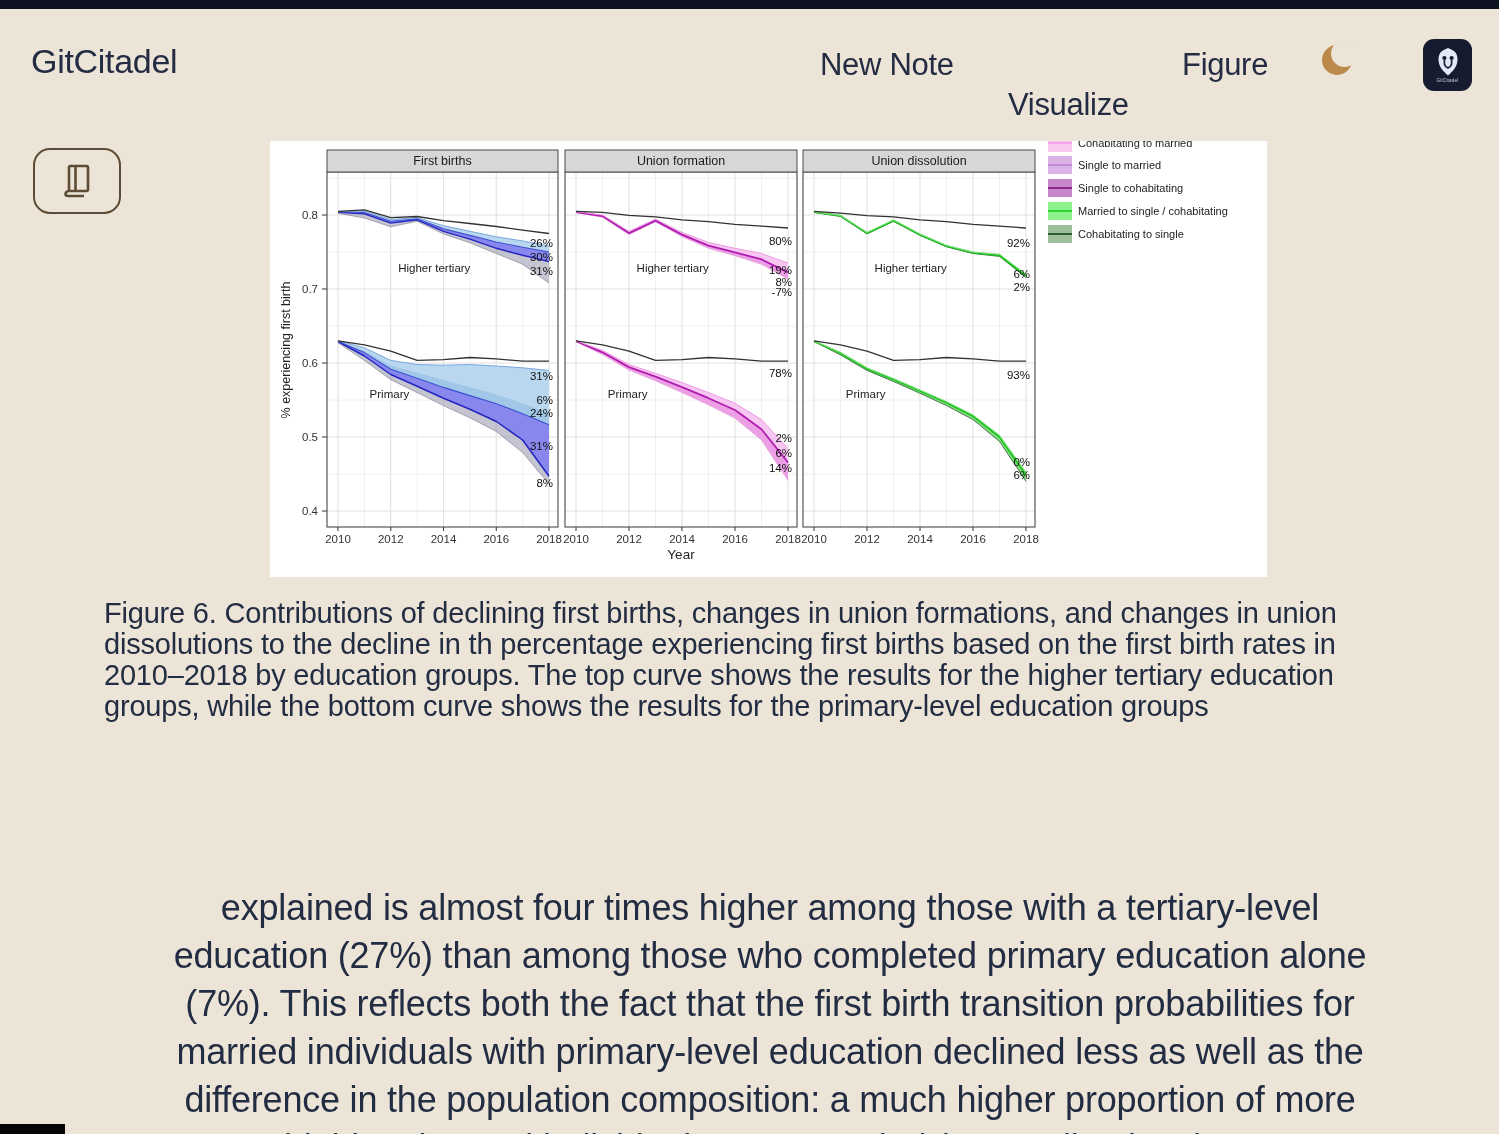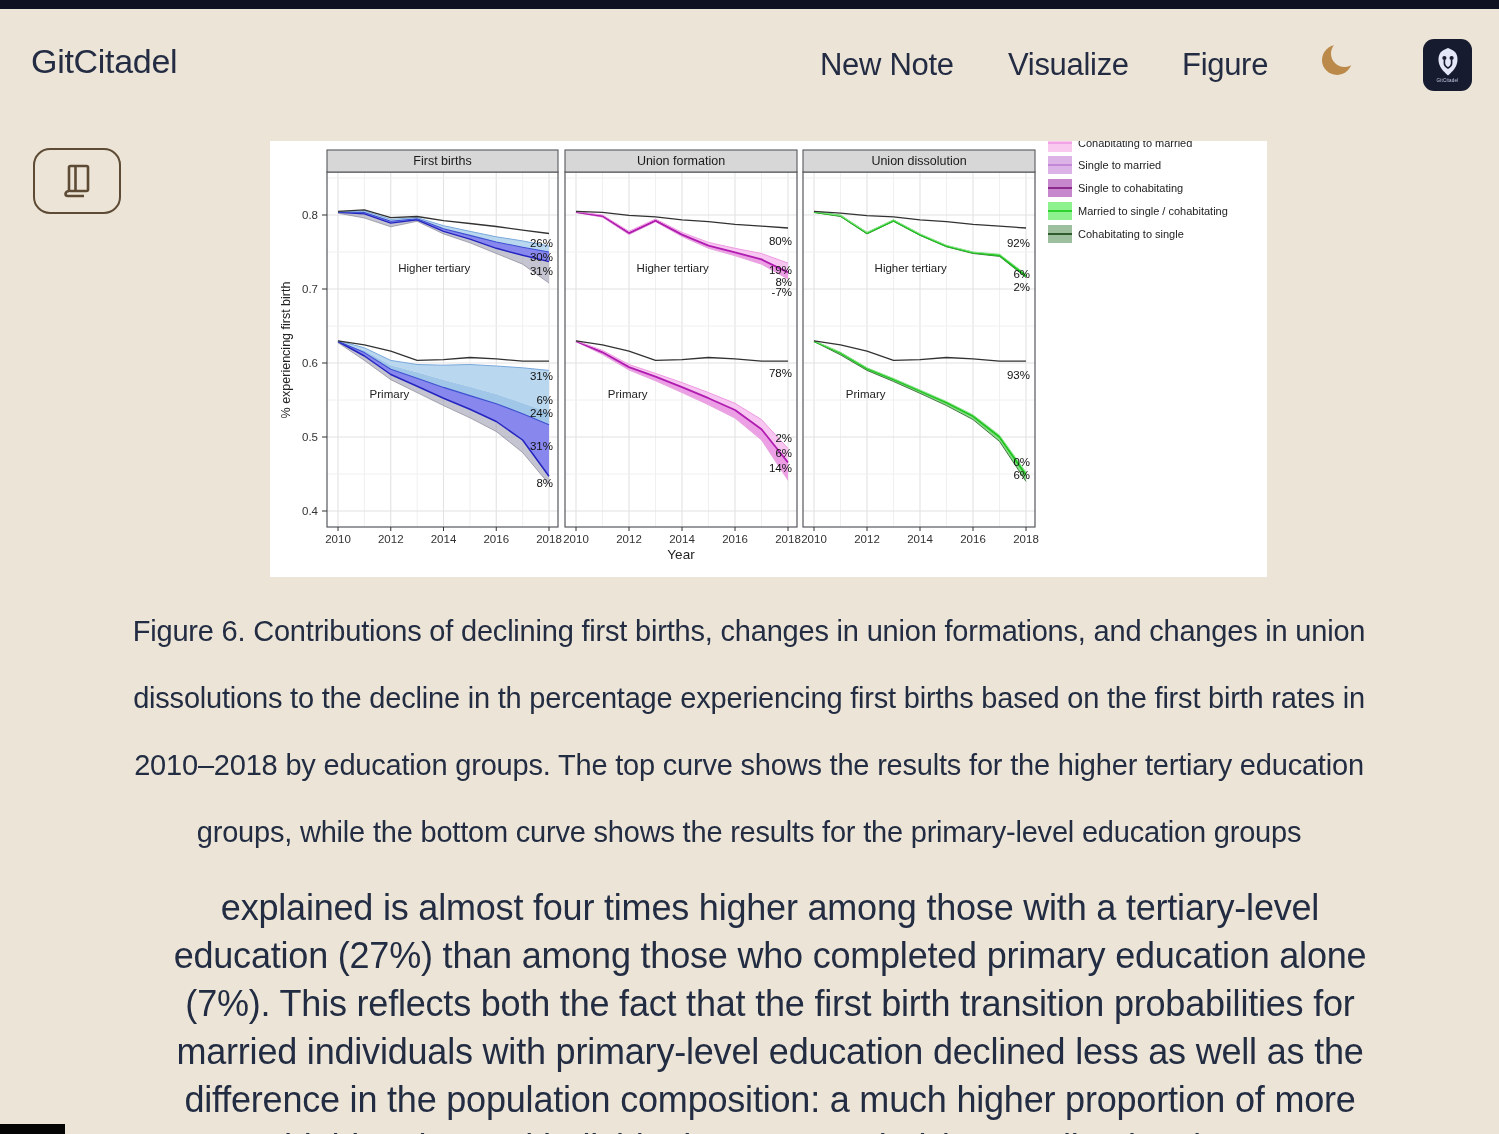--- a/index.html
+++ b/index.html
@@ -8,38 +8,38 @@
     background:#ece4d6;
     font-family:"Liberation Sans", sans-serif;
     color:#232c43;
   }
   .top-strip{position:absolute;left:0;top:0;width:1499px;height:9px;background:#0f1220;}
   .bottom-artifact{position:absolute;left:0;top:1124px;width:65px;height:10px;background:#050505;}
 
   .brand{position:absolute;left:31px;top:42px;font-size:34px;letter-spacing:-0.3px;color:#232c43;}
   .nav-item{position:absolute;top:47px;font-size:31px;color:#232c43;cursor:pointer;letter-spacing:-0.3px;}
   #nav-new-note{left:820px;}
-  #nav-visualize{left:1008px;}
+  #nav-visualize{left:1008px;margin-top:40px;}
   #nav-about{left:1182px;}
 
   .moon-btn{position:absolute;left:1322px;top:45px;width:34px;height:34px;cursor:pointer;}
   .moon{width:30px;height:30px;border-radius:50%;background:#bb8949;position:relative;overflow:visible;}
   .moon::after{content:"";position:absolute;width:27px;height:27px;border-radius:50%;background:#ece4d6;top:-5px;left:9px;}
 
   .logo-btn{position:absolute;left:1423px;top:39px;width:49px;height:52px;border-radius:11px;
     background:#161b2f;cursor:pointer;display:flex;flex-direction:column;align-items:center;justify-content:center;}
   .logo-caption{font-size:4.5px;color:#c9cfe8;margin-top:1px;letter-spacing:0.2px;}
 
   .reader-btn{position:absolute;left:33px;top:148px;width:84px;height:62px;border:2.5px solid #5d4b35;
     border-radius:17px;background:transparent;display:flex;align-items:center;justify-content:center;cursor:pointer;}
 
   .figure-wrap{position:absolute;left:270px;top:141px;width:997px;height:436px;background:#ffffff;}
 
-  .caption{position:absolute;left:104px;top:598px;width:1290px;text-align:center;
-    font-size:29px;line-height:67px;color:#222c42;letter-spacing:-0.2px;}
+  .caption{position:absolute;left:104px;top:598px;width:1290px;
+    font-size:29px;line-height:31px;color:#222c42;letter-spacing:-0.2px;}
   .body-text{position:absolute;left:145px;top:884px;width:1250px;text-align:center;
     font-size:36px;line-height:48px;color:#222c42;letter-spacing:-0.2px;}
 </style>
 </head>
 <body>
 
 <div class="top-strip"></div>
 
 <div class="brand">GitCitadel</div>
 

